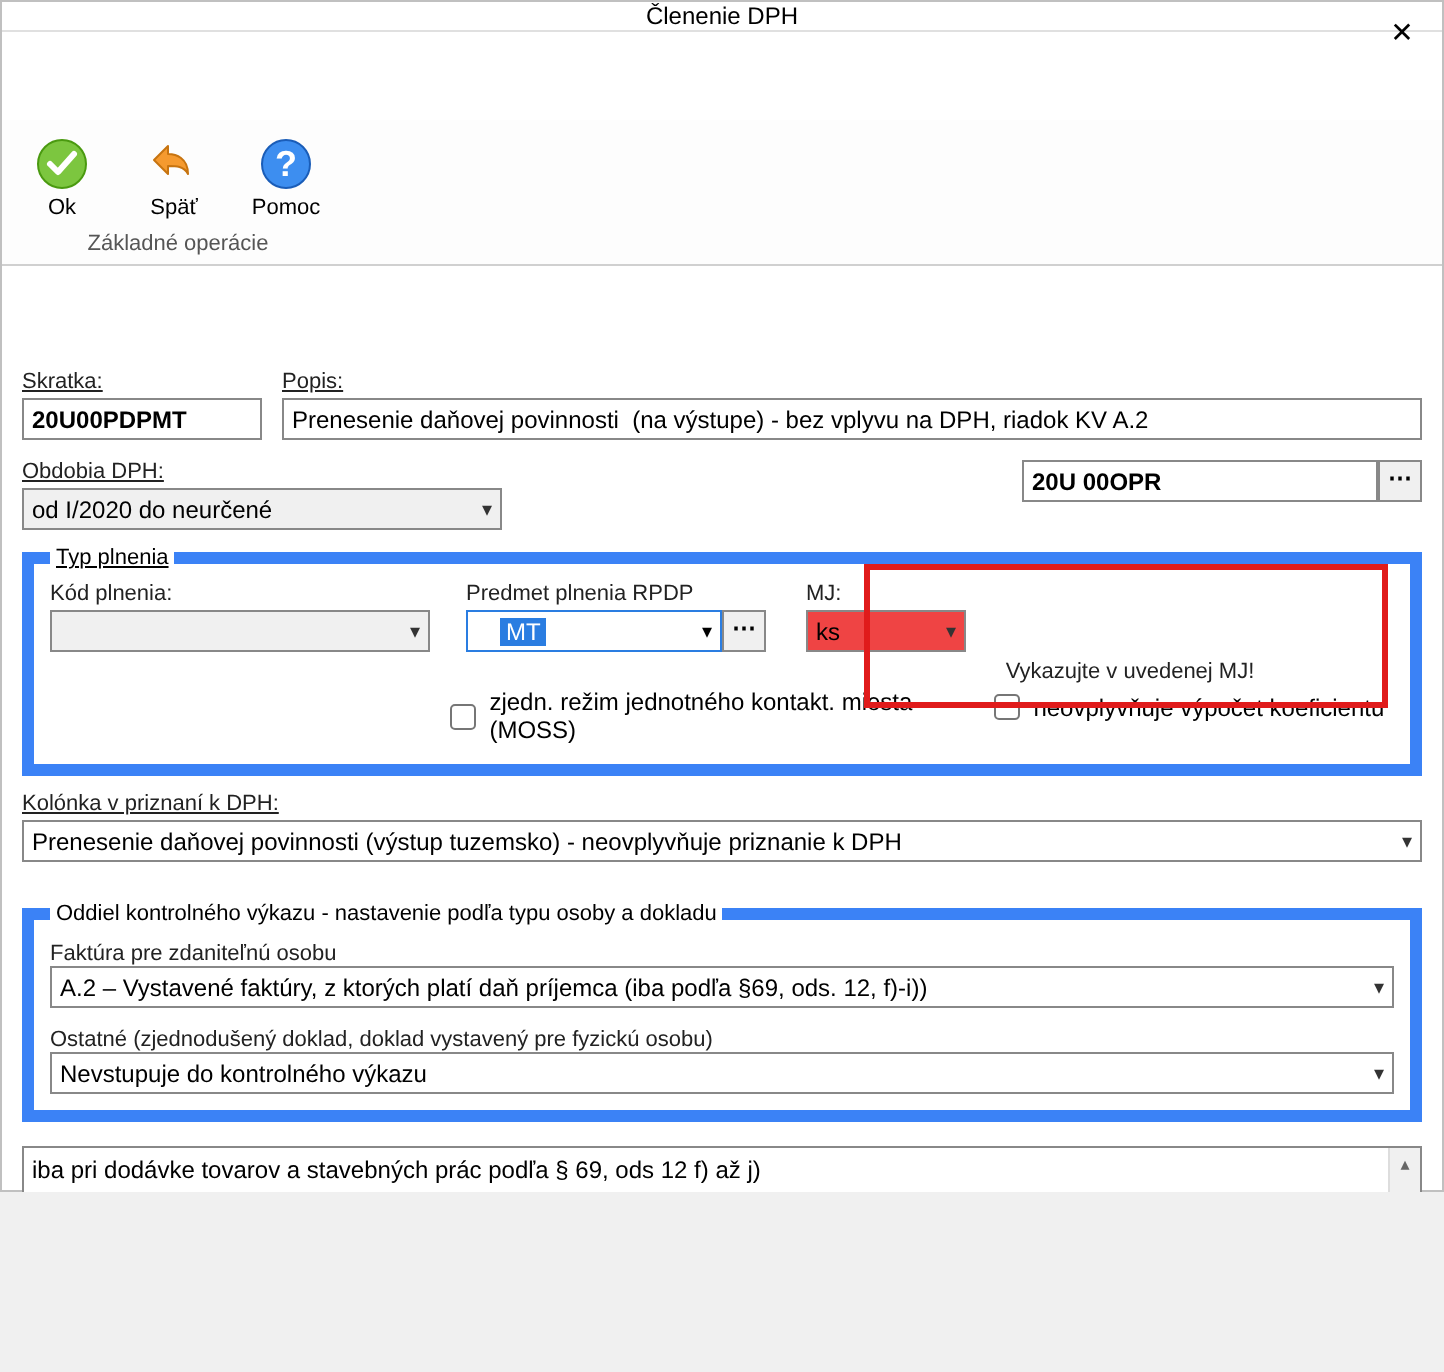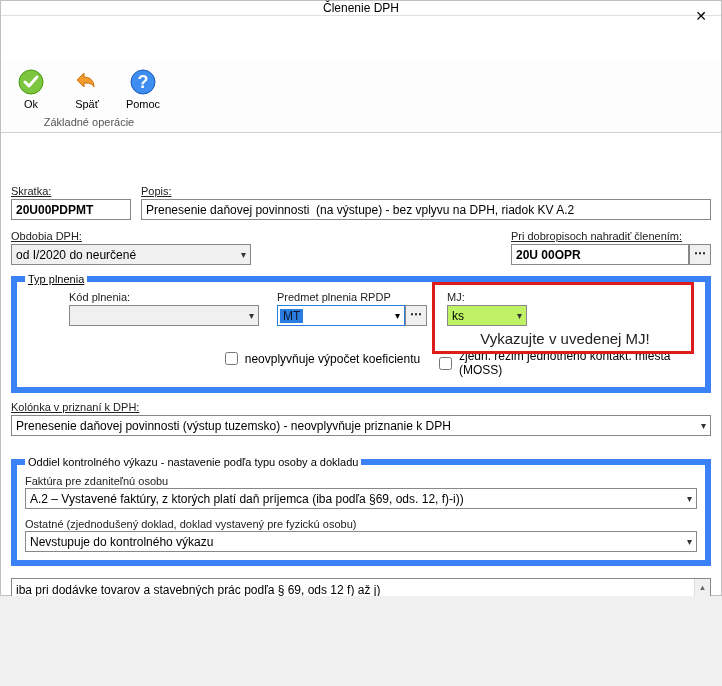--- a/index.html
+++ b/index.html
@@ -144,32 +144,32 @@
     border: 1px solid #2a7de1;
     background: #fff;
     height: 21px;
     display: flex;
     align-items: center;
     width: 128px;
     cursor: pointer;
   }
   .predmet-select .val {
     background: #2a7de1;
-    color: #0f172a;
+    color: #ffffff;
     padding: 0 3px;
-    margin: 2px;
+    margin: 16px;
     font-size: 12px;
   }
   .predmet-select .arrow {
     margin-left: auto;
     font-size: 10px;
     padding-right: 4px;
   }
   .hint {
-    font-size: 15px;
+    font-size: 11px;
     color: #222;
     text-align: center;
     margin-top: 4px;
   }
   .scrollbar-v {
     position: absolute;
     right: 1px;
     top: 1px;
     bottom: 1px;
     width: 16px;
@@ -249,72 +249,71 @@
     <div class="row" style="margin-top:4px;">
       <div class="col" style="width:240px;">
         <label class="fld">Obdobia DPH:</label>
         <div class="combo">
           <span>od I/2020 do neurčené</span>
           <span class="arrow">▾</span>
         </div>
       </div>
       <div style="flex:1;"></div>
       <div class="col" style="width:200px;">
-        <label class="fld">Pri dobropisoch nahradiť členením:</label>
         <div style="display:flex;">
           <input type="text" style="flex: 1 1 0%; font-weight: bold;" value="20U 00OPR">
           <div class="dots-btn">⋯</div>
         </div>
       </div>
     </div>
 
     <fieldset style="position:relative; margin-top:2px;">
       <legend>Typ plnenia</legend>
 
       <div class="row" style="position:relative;">
 
 
-        <div class="col" style="width:190px;margin-left:44px;">
+        <div class="col" style="width:190px;">
           <label class="plain">Kód plnenia:</label>
           <div class="combo">
             <span></span>
             <span class="arrow">▾</span>
           </div>
         </div>
 
         <div class="col" style="width:160px; margin-left:8px;">
           <label class="plain">Predmet plnenia RPDP</label>
           <div style="display:flex;">
             <div class="predmet-select">
               <span class="val">MT</span>
               <span class="arrow">▾</span>
             </div>
             <div class="dots-btn">⋯</div>
           </div>
         </div>
         <div class="col" style="width:80px;">
           <label class="plain">MJ:</label>
-          <div class="combo" style="background:#bef264;">
+          <div class="combo" style="background:#ef4444;">
             <span>ks</span>
             <span class="arrow">▾</span>
           </div>
         </div>
       </div>
 
       <div class="hint" style="margin-left:420px; width:240px;">Vykazujte v uvedenej MJ!</div>
 
       <div class="row">
         <div style="width:200px;"></div>
+        <label class="check-row">
+          <input type="checkbox" style="">
+          <span>zjedn. režim jednotného kontakt. miesta (MOSS)</span>
+        </label>
         <label class="check-row" style="width:220px;">
           <input type="checkbox" style="">
           <span>neovplyvňuje výpočet koeficientu</span>
-        </label>
-        <label class="check-row">
-          <input type="checkbox" style="">
-          <span>zjedn. režim jednotného kontakt. miesta (MOSS)</span>
         </label>
       </div>
 
       <div class="highlight-box" style="top:-3px; left:415px; width:262px; height:72px;"></div>
     </fieldset>
 
     <div class="col" style="margin-top:2px;">
       <label class="fld">Kolónka v priznaní k DPH:</label>
       <div class="combo" style="background:#fff;">
         <span>Prenesenie daňovej povinnosti (výstup tuzemsko) - neovplyvňuje priznanie k DPH</span>

